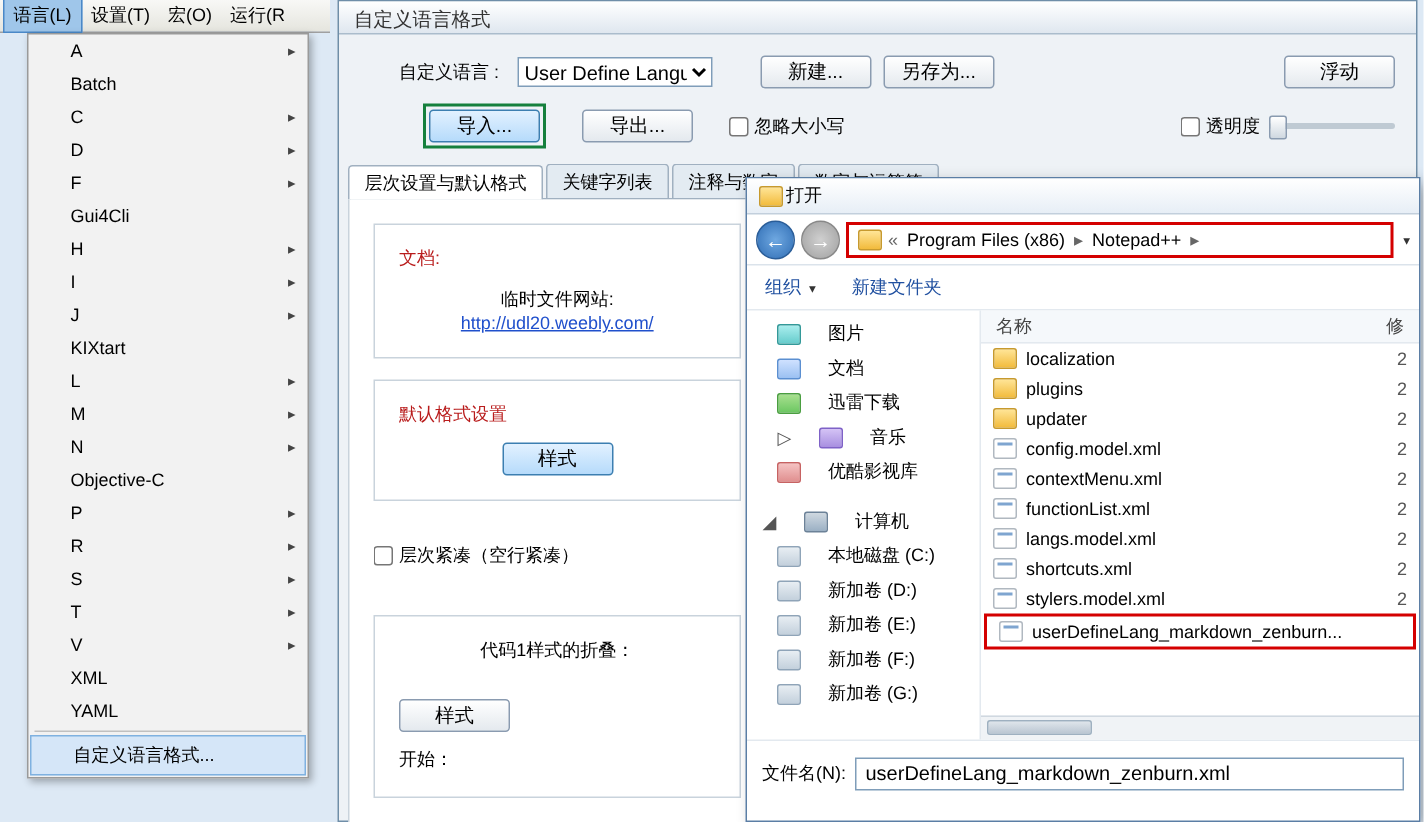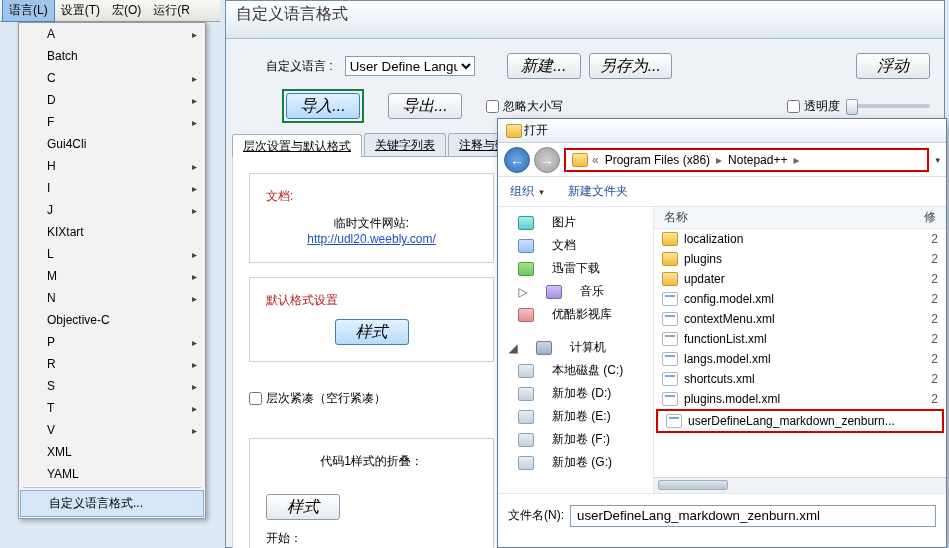--- a/index.html
+++ b/index.html
@@ -63,53 +63,52 @@
       position: absolute;
       top: 0;
       left: 225px;
       width: 720px;
       height: 548px;
       background: #eef2f6;
       border: 1px solid #6f8ea8;
     }
     .udl-title {
       background: linear-gradient(#fff,#dfe7ef);
-      height: 38px;
+      height: 22px;
       padding: 3px 10px;
-      font-size: 16px;
+      font-size: 13px;
       color: #333;
       border-bottom: 1px solid #aabccc;
     }
     .udl-toolbar {
       display: flex;
       align-items: center;
       gap: 8px;
       padding: 14px 14px 6px 40px;
       position: relative;
     }
     .udl-toolbar label { margin-right: 4px; }
     select.lang {
       width: 130px;
       height: 20px;
       background: #fff;
       border: 1px solid #7f9db9;
     }
     .btn {
       height: 22px;
       min-width: 74px;
-      padding: 12px 10px;
+      padding: 0 10px;
       background: linear-gradient(#fff,#e4e9ee);
       border: 1px solid #8a9bb0;
       border-radius: 3px;
-      font-size: 16px;
+      font-size: 13px;
       cursor: default;
       display: inline-flex;
       justify-content: center;
       align-items: center;
-      font-style: italic;
     }
     .btn.blue {
       background: linear-gradient(#e2f1ff,#b6dbfb);
       border: 1px solid #3c7fb1;
     }
     .redbox { border: 2px solid #15803d; padding: 2px; display: inline-block; }
     .udl-second {
       display: flex;
       align-items: center;
       gap: 24px;
@@ -146,21 +145,20 @@
       margin-left: 6px;
     }
     .tab {
       padding: 3px 10px;
       border: 1px solid #a0b0c0;
       border-bottom: none;
       background: #e3ebf2;
       margin-right: 2px;
       border-radius: 3px 3px 0 0;
       cursor: default;
-      text-decoration: underline;
     }
     .tab.active {
       background: #fff;
       position: relative;
       top: 1px;
     }
     .panel {
       background: #fff;
       margin: 0 6px;
       padding: 10px 16px;
@@ -549,21 +547,21 @@
             <span class="name">langs.model.xml</span>
             <span class="date">2</span>
           </div>
           <div class="fo-row">
             <span class="ico xml"></span>
             <span class="name">shortcuts.xml</span>
             <span class="date">2</span>
           </div>
           <div class="fo-row">
             <span class="ico xml"></span>
-            <span class="name">plugins.model.xml</span>
+            <span class="name">stylers.model.xml</span>
             <span class="date">2</span>
           </div>
           <div class="fo-row highlight">
             <span class="ico xml"></span>
             <span class="name">userDefineLang_markdown_zenburn...</span>
             <span class="date"></span>
           </div>
         </div>
       <div class="scrollbar-h" style="position:absolute;bottom:0;left:0;right:0;">
         <div class="thumb"></div>

